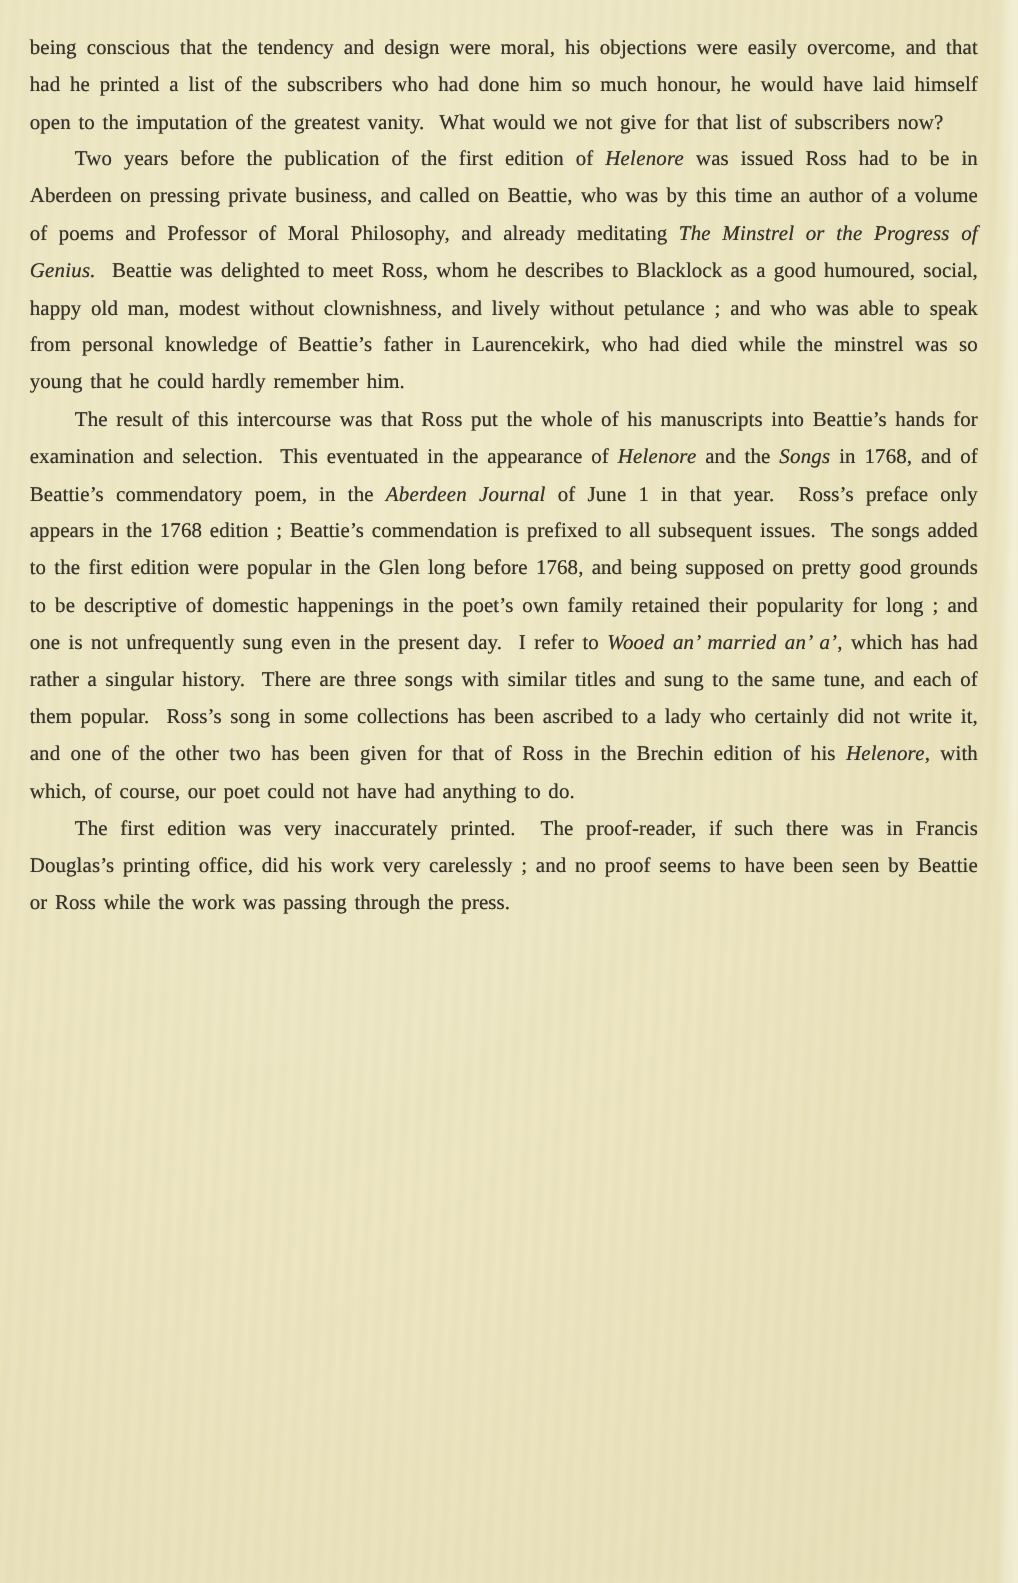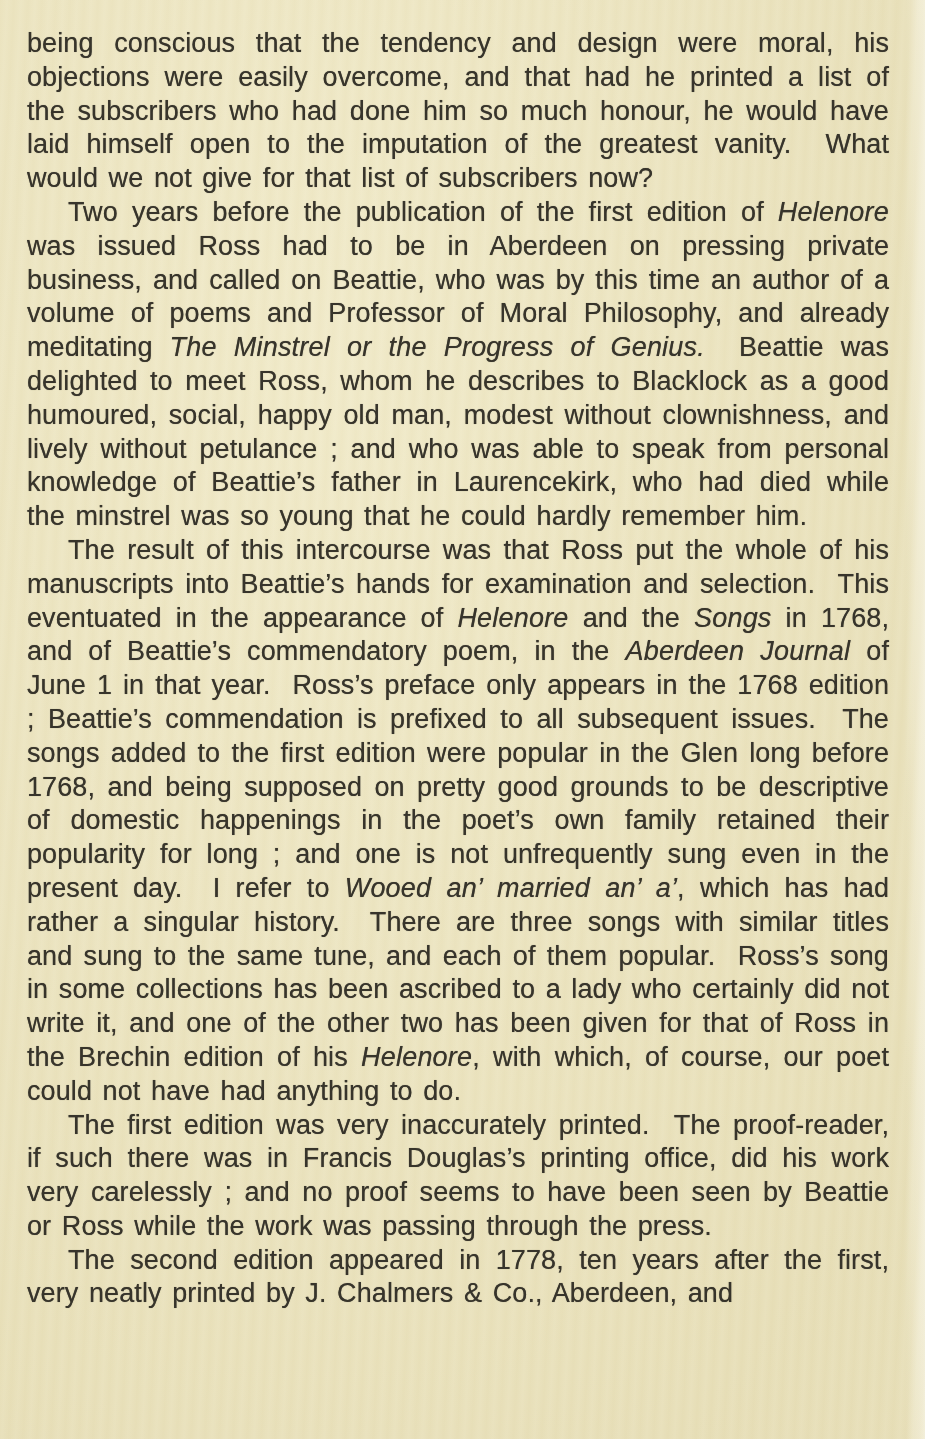--- a/index.html
+++ b/index.html
@@ -27,22 +27,22 @@
   
   .page::after {
     content: "";
     position: absolute;
     top: 0; right: 0;
     width: 20px; height: 100%;
     background: linear-gradient(to right, rgba(255,255,250,0), rgba(255,255,250,0.5));
     pointer-events: none;
   }
   .text-block {
-    font-family: Liberation Sans, sans-serif;
-    font-size: 27px;
+    font-family: Liberation Serif, serif;
+    font-size: 19px;
     line-height: 33.8px;
     color: #37342b;
     text-shadow: 0 0 0.7px rgba(55,52,43,0.75);
     word-spacing: 0.11em;
     letter-spacing: 0.1px;
   }
   .text-block p {
     margin: 0;
     text-align: justify;
   }
@@ -56,15 +56,14 @@
 </style>
 </head>
 <body>
 
 <div class="page">
   <div class="text-block" id="text-block">
       <p><span>being conscious that the tendency and design were moral, his objections were easily overcome, and that had he printed a list of the subscribers who had done him so much honour, he would have laid himself open to the imputation of the greatest vanity.&nbsp; What would we not give for that list of subscribers now?</span></p>
       <p class="indent"><span>Two years before the publication of the first edition of </span><i>Helenore</i><span> was issued Ross had to be in Aberdeen on pressing private business, and called on Beattie, who was by this time an author of a volume of poems and Professor of Moral Philosophy, and already meditating </span><i>The Minstrel or the Progress of Genius.</i><span>&nbsp; Beattie was delighted to meet Ross, whom he describes to Blacklock as a good humoured, social, happy old man, modest without clownishness, and lively without petulance ; and who was able to speak from personal knowledge of Beattie’s father in Laurencekirk, who had died while the minstrel was so young that he could hardly remember him.</span></p>
       <p class="indent"><span>The result of this intercourse was that Ross put the whole of his manuscripts into Beattie’s hands for examination and selection.&nbsp; This eventuated in the appearance of </span><i>Helenore</i><span> and the </span><i>Songs</i><span> in 1768, and of Beattie’s commendatory poem, in the </span><i>Aberdeen Journal</i><span> of June 1 in that year.&nbsp; Ross’s preface only appears in the 1768 edition ; Beattie’s commendation is prefixed to all subsequent issues.&nbsp; The songs added to the first edition were popular in the Glen long before 1768, and being supposed on pretty good grounds to be descriptive of domestic happenings in the poet’s own family retained their popularity for long ; and one is not unfrequently sung even in the present day.&nbsp; I refer to </span><i>Wooed an’ married an’ a’</i><span>, which has had rather a singular history.&nbsp; There are three songs with similar titles and sung to the same tune, and each of them popular.&nbsp; Ross’s song in some collections has been ascribed to a lady who certainly did not write it, and one of the other two has been given for that of Ross in the Brechin edition of his </span><i>Helenore</i><span>, with which, of course, our poet could not have had anything to do.</span></p>
       <p class="indent"><span>The first edition was very inaccurately printed.&nbsp; The proof-reader, if such there was in Francis Douglas’s printing office, did his work very carelessly ; and no proof seems to have been seen by Beattie or Ross while the work was passing through the press.</span></p>
-      <p class="indent"><span>The second edition appeared in 1778, ten years after the first, very neatly printed by J. Chalmers &amp; Co., Aberdeen, and</span></p>
     </div>
 </div>
 
 </body></html>

